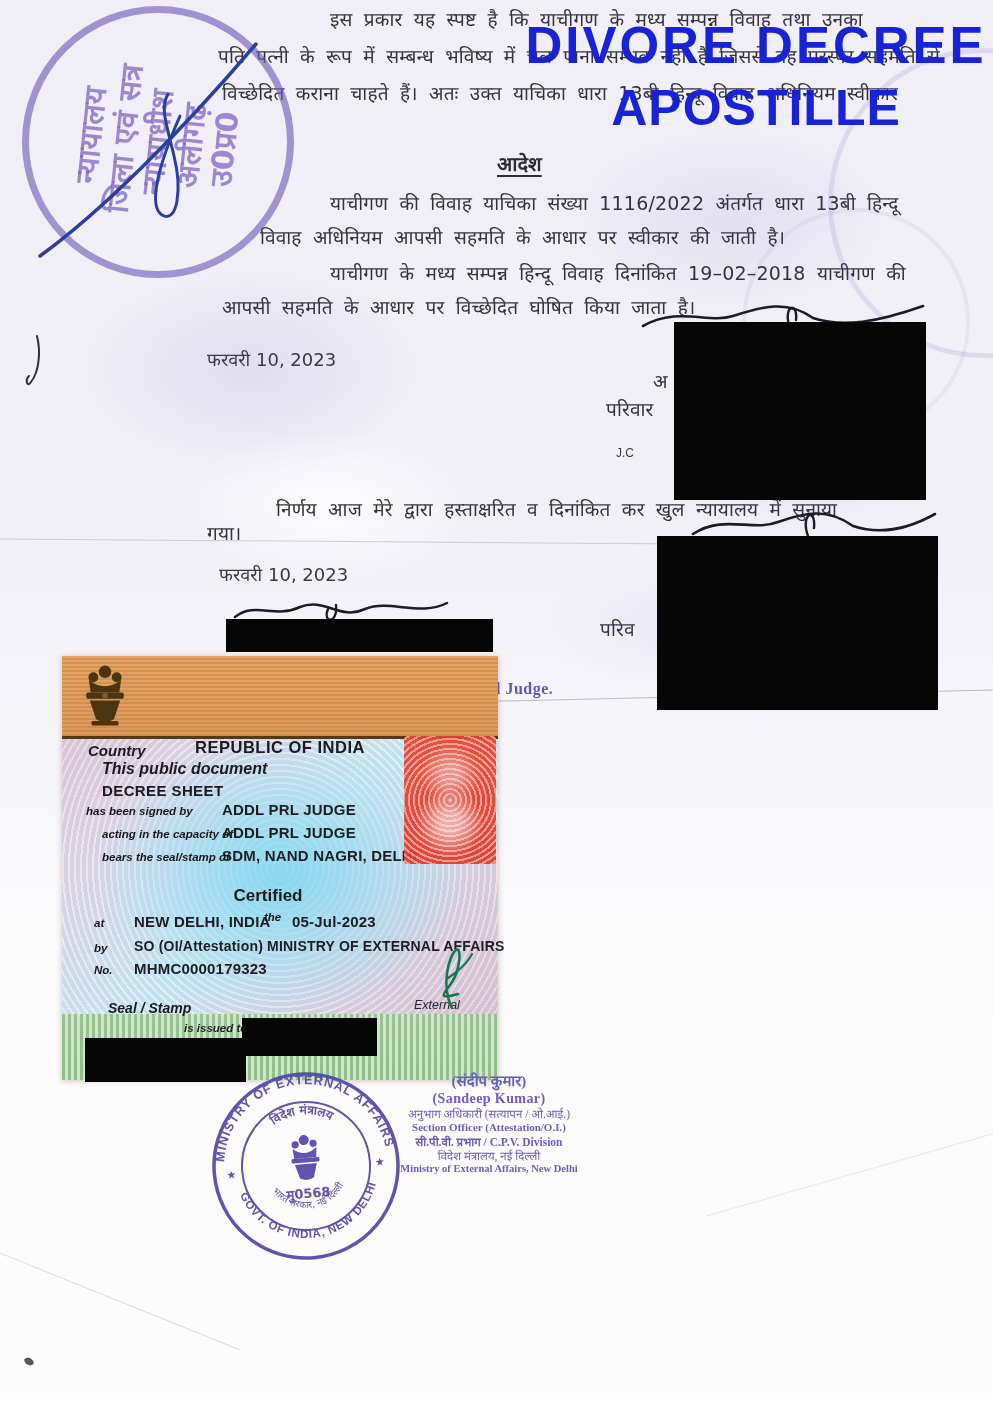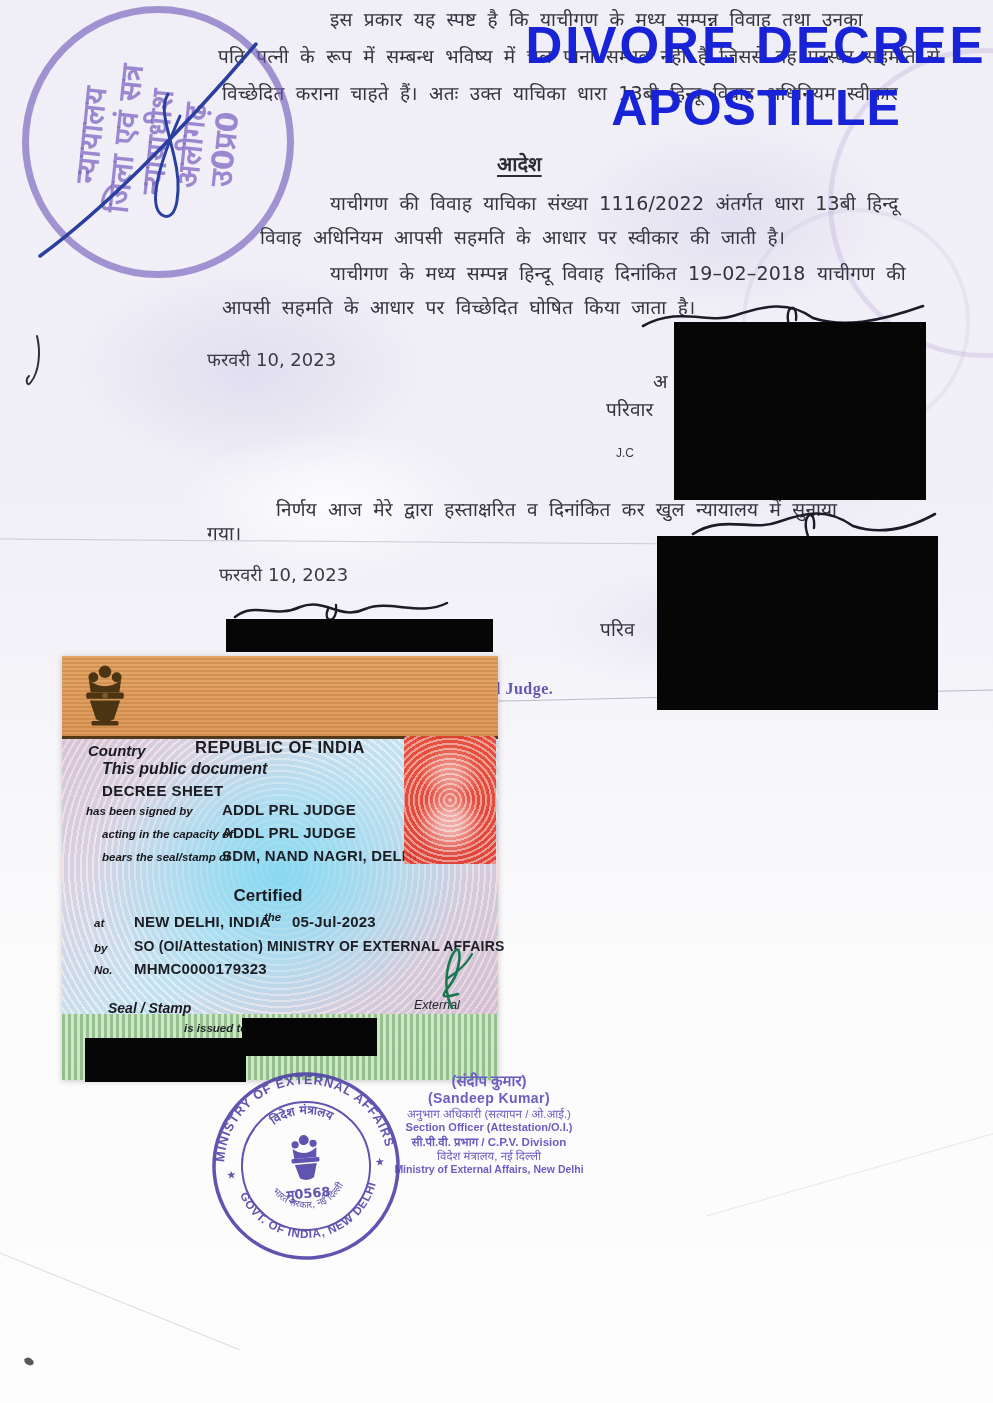--- a/index.html
+++ b/index.html
@@ -60,21 +60,21 @@
   .certified{position:absolute;left:0;right:60px;top:230px;text-align:center;font-size:17px;font-weight:bold;margin-left:36px;}
   .green-band{position:absolute;left:0;right:0;top:358px;height:66px;
     background:repeating-linear-gradient(90deg, rgba(120,170,115,.55) 0 3px, rgba(210,232,203,.9) 3px 6px),linear-gradient(#bedcb4,#b2d6aa);}
   .issued-to{position:absolute;left:122px;top:366px;font-size:11.5px;font-style:italic;font-weight:bold;color:#20252c;z-index:2;}
   .seal-stamp-label{position:absolute;left:46px;top:344px;font-size:14px;font-weight:bold;font-style:italic;z-index:2;}
   .signature-label{position:absolute;left:352px;top:342px;font-size:12.5px;font-style:italic;color:#22262e;z-index:2;}
   
   .mea-stamp{position:absolute;left:206px;top:1066px;z-index:35;transform:rotate(-5deg);opacity:.9;}
   
   .officer{position:absolute;left:382px;top:1072px;width:214px;z-index:34;text-align:center;
-    font-family:Liberation Sans, sans-serif;color:#6b5ec2;line-height:1.22;}
+    font-family:Liberation Serif, serif;color:#6b5ec2;line-height:1.22;}
   .officer .o1{font-size:15px;font-weight:bold;}
   .officer .o2{font-size:14px;font-weight:bold;letter-spacing:.4px;}
   .officer .o3{font-size:11.5px;}
   .officer .o4{font-size:11px;font-weight:bold;}
   .officer .o5{font-size:11.5px;font-weight:bold;}
   .officer .o6{font-size:11.5px;}
   .officer .o7{font-size:10.5px;font-weight:bold;}
   .faint-ring{position:absolute;border-radius:50%;pointer-events:none;z-index:3;}
 </style>
 </head>

